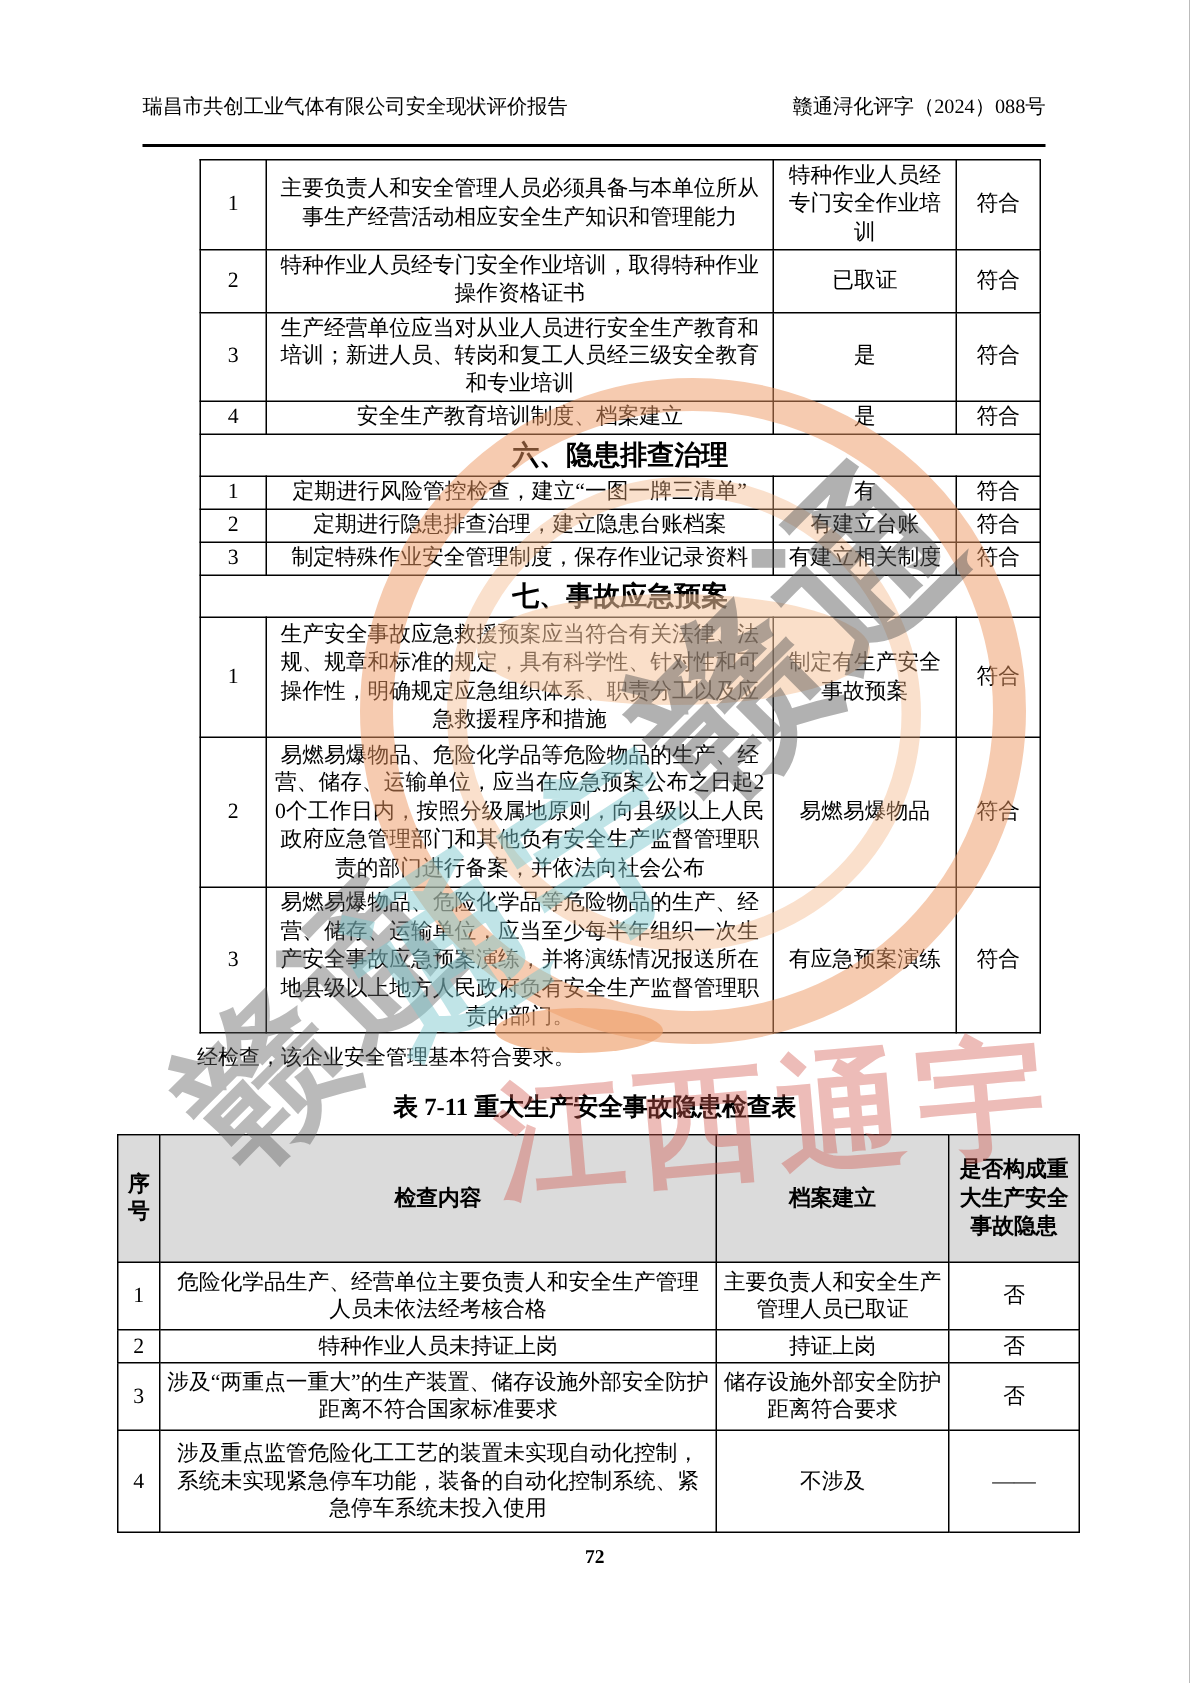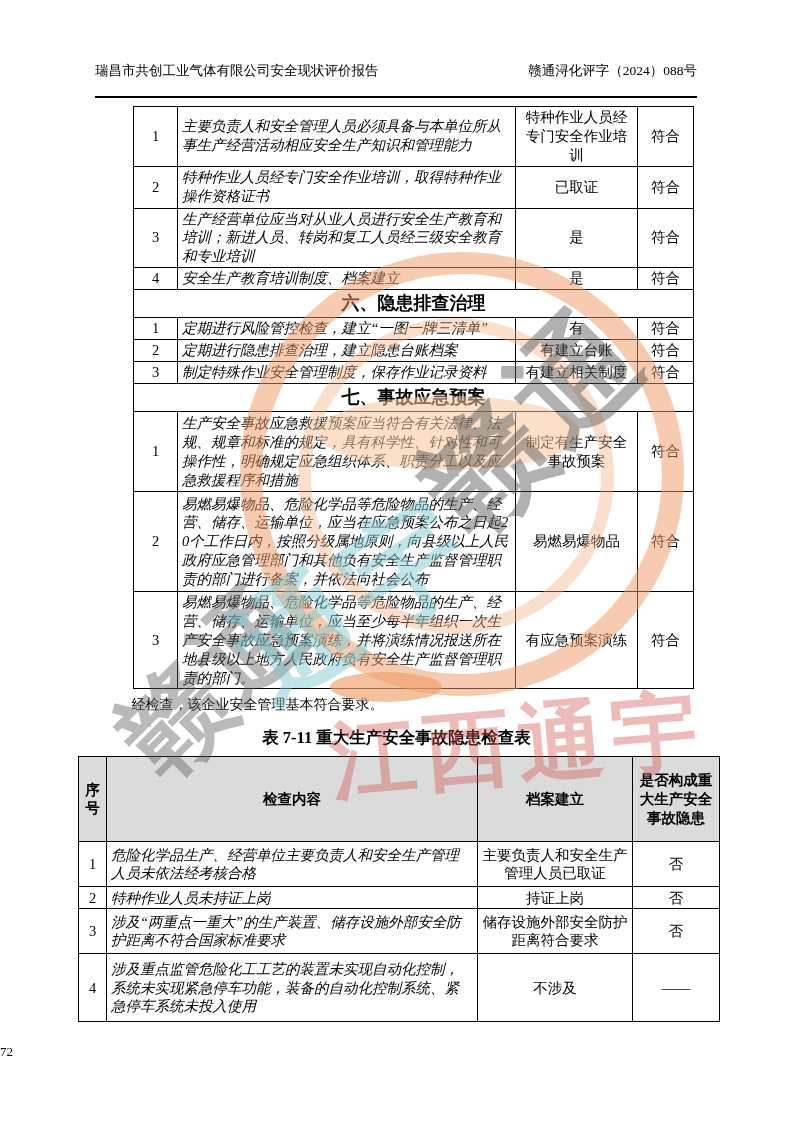--- a/index.html
+++ b/index.html
@@ -28,21 +28,21 @@
   td,th{
     border:1px solid #000;
     padding:1px 4px;
     font-size:14.5px;
     line-height:1.3;
     vertical-align:middle;
     word-break:break-all;
     overflow:hidden;
   }
   .cell-no{text-align:center;padding:1px 1px;}
-  .cell-content{text-align:left;font-style:italic;}
+  .cell-content{text-align:center;}
   .cell-status,.cell-conclusion,.cell-situation,.cell-major_hazard{text-align:center;}
   
   .t1{margin:8px 0 0 133px;width:561px;}
   .t1 tr.section-row td{
     font-weight:bold;text-align:center;font-size:18px;padding:2px 0;
   }
   #t1-part1 tr:nth-child(1){height:57px;}
   #t1-part1 tr:nth-child(2){height:42px;}
   #t1-part1 tr:nth-child(3){height:55px;}
   #t1-part1 tr:nth-child(4){height:21px;}
@@ -74,22 +74,22 @@
     font-weight:bold;text-align:center;
     font-size:14.5px;
   }
   .t2 thead tr{height:85px;}
   #t2-body tr:nth-child(1){height:45px;}
   #t2-body tr:nth-child(2){height:22px;}
   #t2-body tr:nth-child(3){height:45px;}
   #t2-body tr:nth-child(4){height:68px;}
   
   .pageno{
-    position:absolute;left:0;right:0;bottom:62px;
-    font-size:13px;
+    position:absolute;left:0;right:0;bottom:76px;
+    text-align:center;font-size:13px;font-weight:bold;
   }
   
   .wm{position:absolute;pointer-events:none;}
   .wm-layer{position:absolute;inset:0;z-index:6;pointer-events:none;}
   .stamp-ring{
     left:240px;top:252px;width:400px;height:400px;
     border:22px solid rgba(237,152,98,0.50);
     border-radius:50%;
   }
   .stamp-ring-inner{

